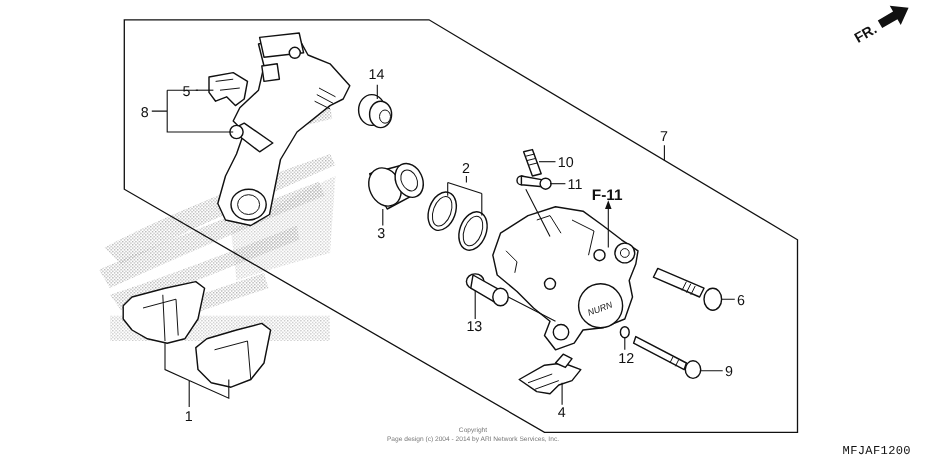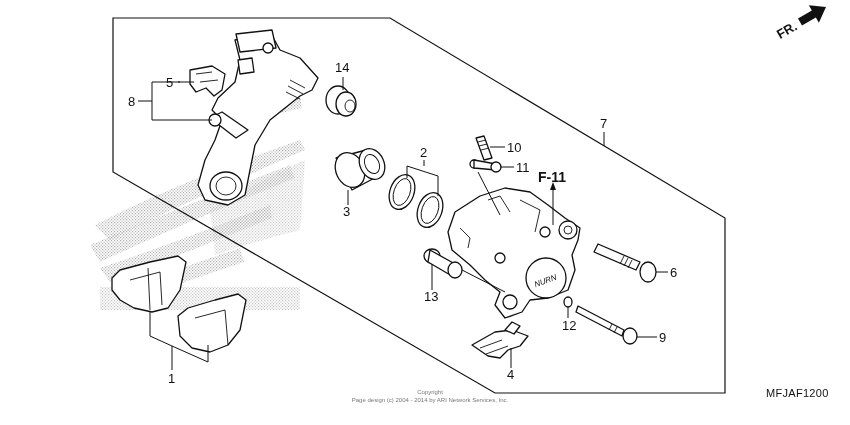--- a/index.html
+++ b/index.html
@@ -7,22 +7,22 @@
          font-family: "Liberation Sans", sans-serif; }
   #diagram { position: absolute; left: 0; top: 0; width: 850px; height: 425px; }
   .callout { font-family: "Liberation Sans", sans-serif; font-size: 13px; fill: #111; }
   .callout-bold { font-family: "Liberation Sans", sans-serif; font-size: 14px; font-weight: bold; fill: #111; }
   .part { fill: #fff; stroke: #111; stroke-width: 1.3; stroke-linejoin: round; }
   .part-thin { fill: none; stroke: #111; stroke-width: 0.9; }
   .leader { stroke: #111; stroke-width: 1; fill: none; }
   .frame { stroke: #111; stroke-width: 1.2; fill: none; }
   .copyright { position: absolute; left: 330px; top: 388px; width: 200px; text-align: center;
                font-size: 6px; line-height: 8px; color: #777; }
-  .diagram-code { position: absolute; left: 766px; top: 387px; font-size: 11px; color: #111;
-                  letter-spacing: 0.3px; }
+  .diagram-code { position: absolute; left: 766px; top: 405px; font-size: 11px; color: #111;
+                  letter-spacing: 0.3px; font-family: Liberation Mono, monospace; }
 </style>
 </head>
 <body>
 
 <svg id="diagram" viewBox="0 0 850 425" xmlns="http://www.w3.org/2000/svg">
   <defs>
     <pattern id="stipple" width="3" height="3" patternUnits="userSpaceOnUse">
       <rect x="0" y="0" width="1.2" height="1.2" fill="#a8a8a8"></rect>
       <rect x="1.5" y="1.5" width="1.2" height="1.2" fill="#a8a8a8"></rect>
     </pattern>

